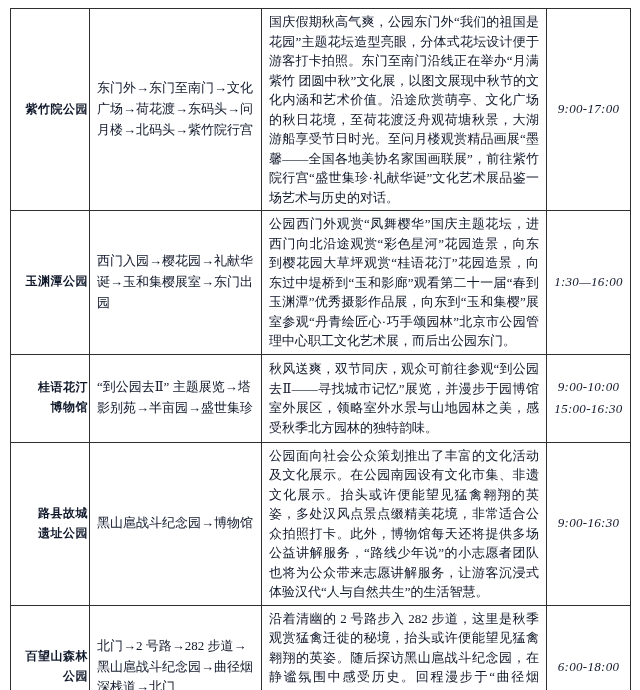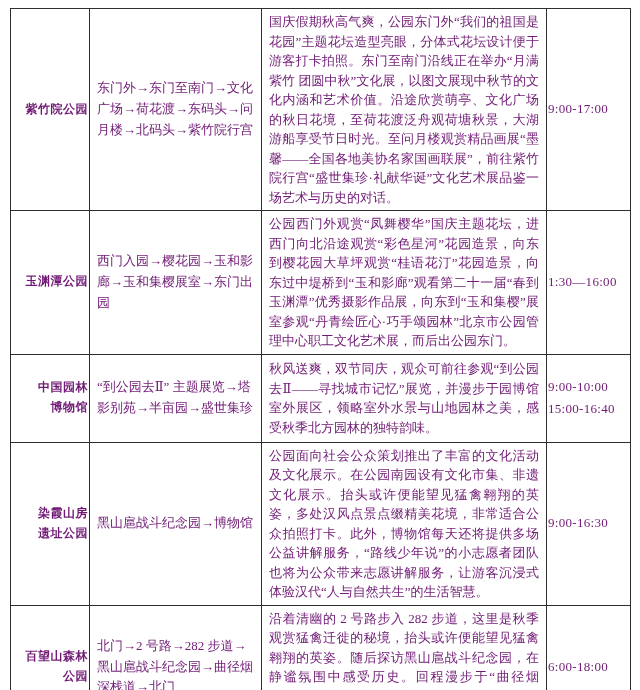--- a/index.html
+++ b/index.html
@@ -20,21 +20,21 @@
     position: absolute;
     left: 10px;
     top: 8px;
     width: 620px;
     border-collapse: collapse;
     table-layout: fixed;
     background: #ffffff;
   }
   table.schedule td {
     border: 1.6px solid #2e2e2e;
-    color: #701a75;
+    color: #0f172a;
     overflow: hidden;
   }
   col.c-park  { width: 79px; }
   col.c-route { width: 172px; }
   col.c-desc  { width: 285px; }
   col.c-time  { width: 84px; }
 
   td.park {
     text-align: right;
     vertical-align: middle;
@@ -53,26 +53,27 @@
   }
   td.desc {
     vertical-align: middle;
     text-align: justify;
     text-justify: inter-ideograph;
     font-size: 13px;
     line-height: 1.5;
     padding: 3px 7px;
   }
   td.time {
-    text-align: left;
+    text-align: center;
     vertical-align: middle;
     font-size: 13px;
     white-space: pre-line;
     line-height: 1.7;
     letter-spacing: 0.3px;
+    font-style: italic;
   }
   tr.r1 { height: 175px; }
   tr.r2 { height: 138px; }
   tr.r3 { height: 88px; }
   tr.r4 { height: 160px; }
   tr.r5 { height: 110px; }
 </style>
 </head>
 <body>
 
@@ -86,34 +87,34 @@
     </colgroup>
     <tbody>
       <tr class="r1">
         <td class="park">紫竹院公园</td>
         <td class="route">东门外→东门至南门→文化广场→荷花渡→东码头→问月楼→北码头→紫竹院行宫</td>
         <td class="desc">国庆假期秋高气爽，公园东门外“我们的祖国是花园”主题花坛造型亮眼，分体式花坛设计便于游客打卡拍照。东门至南门沿线正在举办“月满紫竹 团圆中秋”文化展，以图文展现中秋节的文化内涵和艺术价值。沿途欣赏萌亭、文化广场的秋日花境，至荷花渡泛舟观荷塘秋景，大湖游船享受节日时光。至问月楼观赏精品画展“墨馨——全国各地美协名家国画联展”，前往紫竹院行宫“盛世集珍·礼献华诞”文化艺术展品鉴一场艺术与历史的对话。</td>
         <td class="time">9:00-17:00</td>
       </tr>
       <tr class="r2">
         <td class="park">玉渊潭公园</td>
-        <td class="route">西门入园→樱花园→玉和影廊→玉和集樱展室→东门出园</td>
+        <td class="route">西门入园→樱花园→礼献华诞→玉和集樱展室→东门出园</td>
         <td class="desc">公园西门外观赏“凤舞樱华”国庆主题花坛，进西门向北沿途观赏“彩色星河”花园造景，向东到樱花园大草坪观赏“桂语花汀”花园造景，向东过中堤桥到“玉和影廊”观看第二十一届“春到玉渊潭”优秀摄影作品展，向东到“玉和集樱”展室参观“丹青绘匠心·巧手颂园林”北京市公园管理中心职工文化艺术展，而后出公园东门。</td>
         <td class="time">1:30—16:00</td>
       </tr>
       <tr class="r3">
-        <td class="park">中国园林
+        <td class="park">桂语花汀
 博物馆</td>
         <td class="route">“到公园去Ⅱ” 主题展览→塔影别苑→半亩园→盛世集珍</td>
         <td class="desc">秋风送爽，双节同庆，观众可前往参观“到公园去Ⅱ——寻找城市记忆”展览，并漫步于园博馆室外展区，领略室外水景与山地园林之美，感受秋季北方园林的独特韵味。</td>
         <td class="time">9:00-10:00
-15:00-16:40</td>
+15:00-16:30</td>
       </tr>
       <tr class="r4">
-        <td class="park">染霞山房
+        <td class="park">路县故城
 遗址公园</td>
         <td class="route">黑山扈战斗纪念园→博物馆</td>
         <td class="desc">公园面向社会公众策划推出了丰富的文化活动及文化展示。在公园南园设有文化市集、非遗文化展示。抬头或许便能望见猛禽翱翔的英姿，多处汉风点景点缀精美花境，非常适合公众拍照打卡。此外，博物馆每天还将提供多场公益讲解服务，“路线少年说”的小志愿者团队也将为公众带来志愿讲解服务，让游客沉浸式体验汉代“人与自然共生”的生活智慧。</td>
         <td class="time">9:00-16:30</td>
       </tr>
       <tr class="r5">
         <td class="park">百望山森林
 公园</td>
         <td class="route">北门→2 号路→282 步道→黑山扈战斗纪念园→曲径烟深栈道→北门</td>
         <td class="desc">沿着清幽的 2 号路步入 282 步道，这里是秋季观赏猛禽迁徙的秘境，抬头或许便能望见猛禽翱翔的英姿。随后探访黑山扈战斗纪念园，在静谧氛围中感受历史。回程漫步于“曲径烟深”木栈道，四周只闻鸟鸣风吟，可以彻底放松身心，独享山林野趣与自然安宁。</td>

